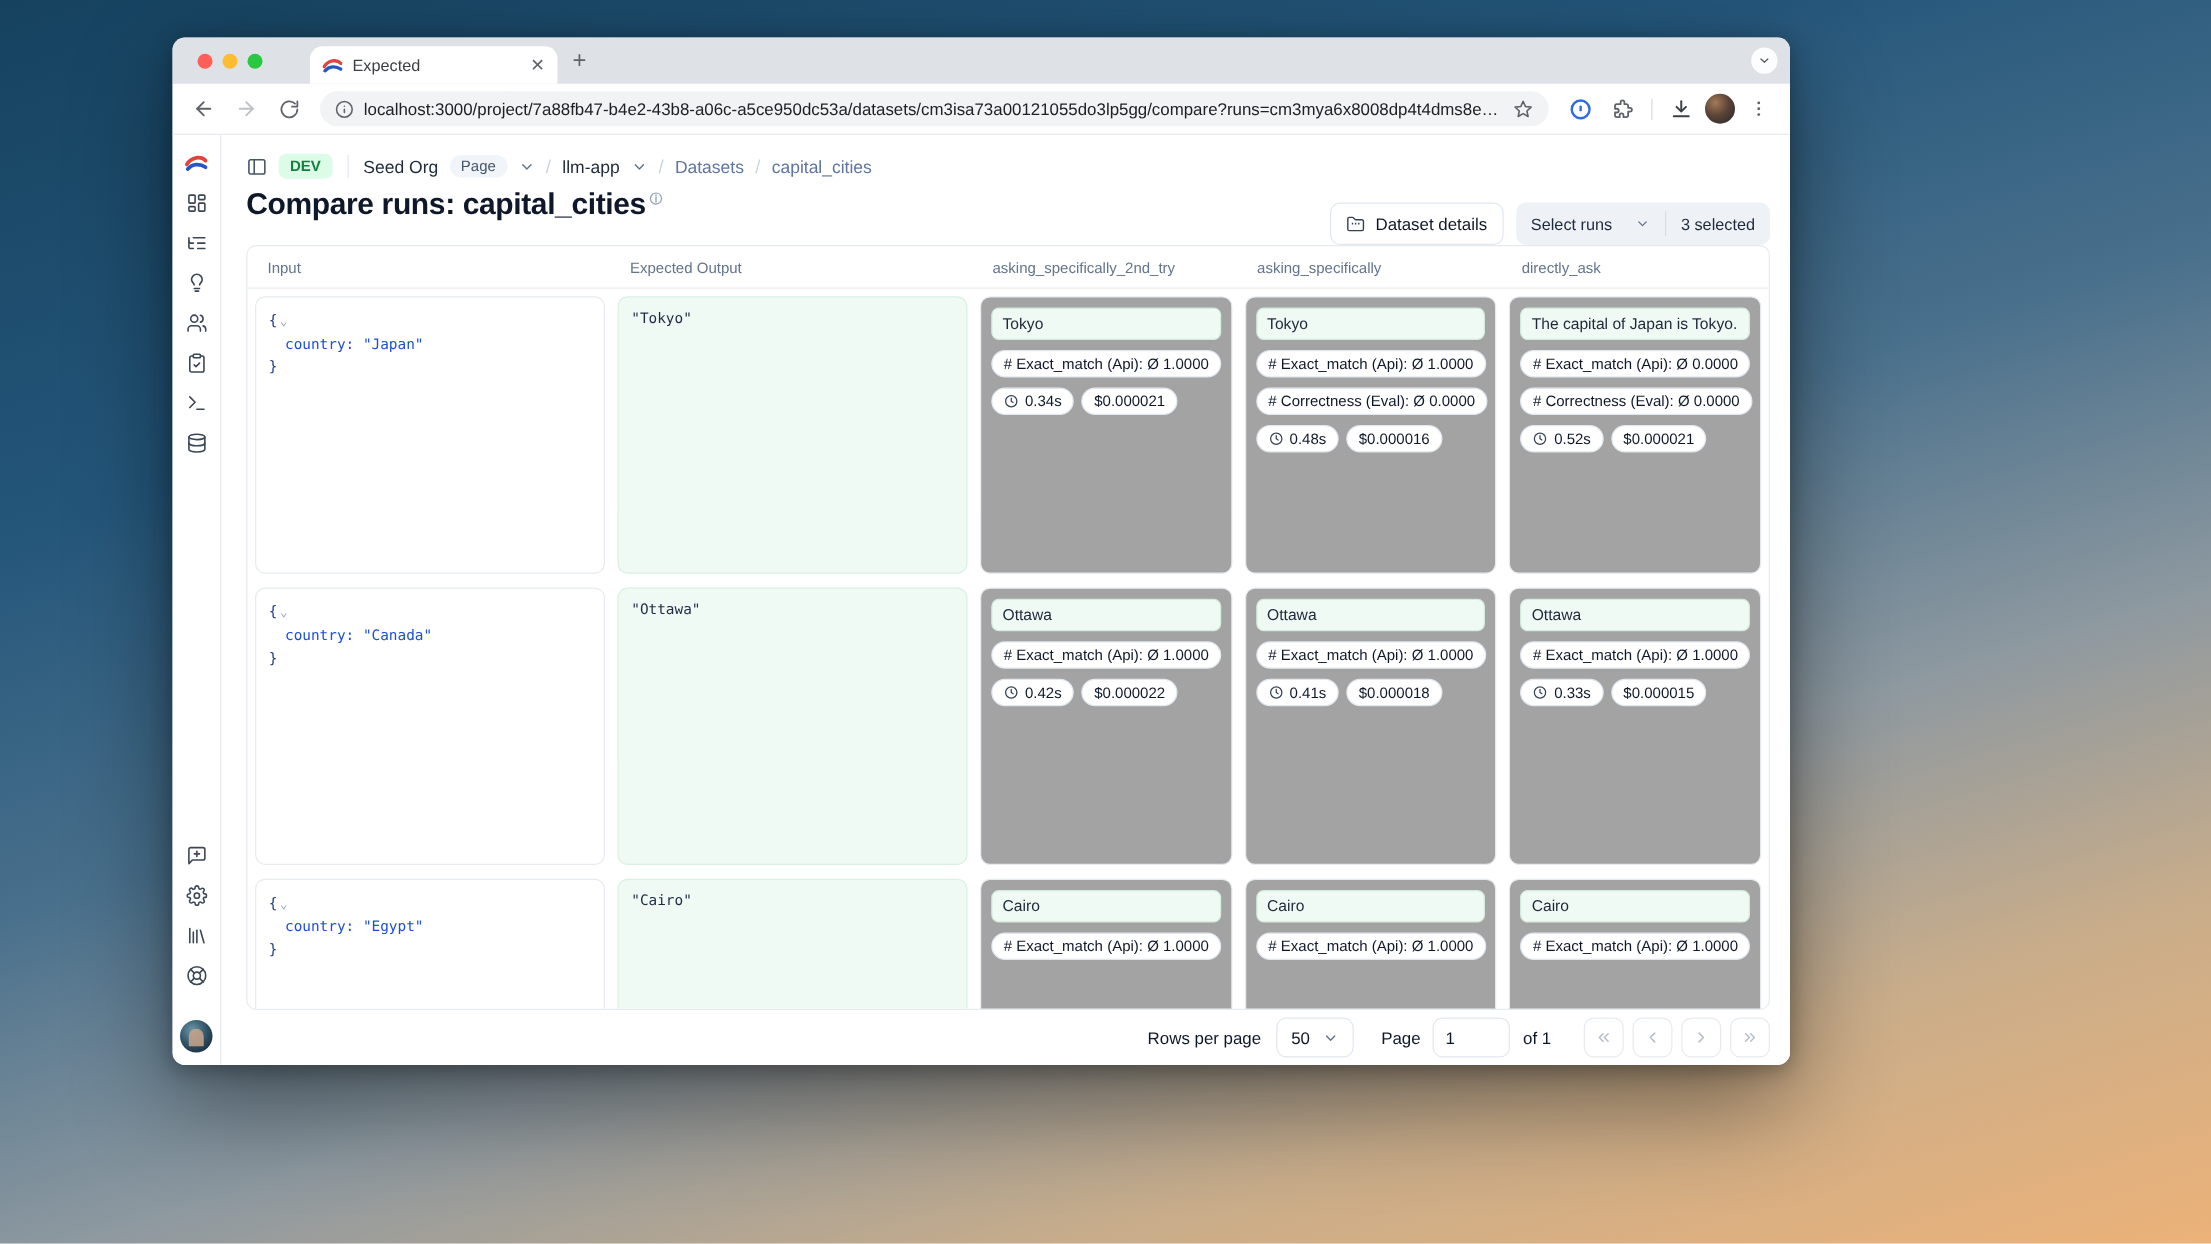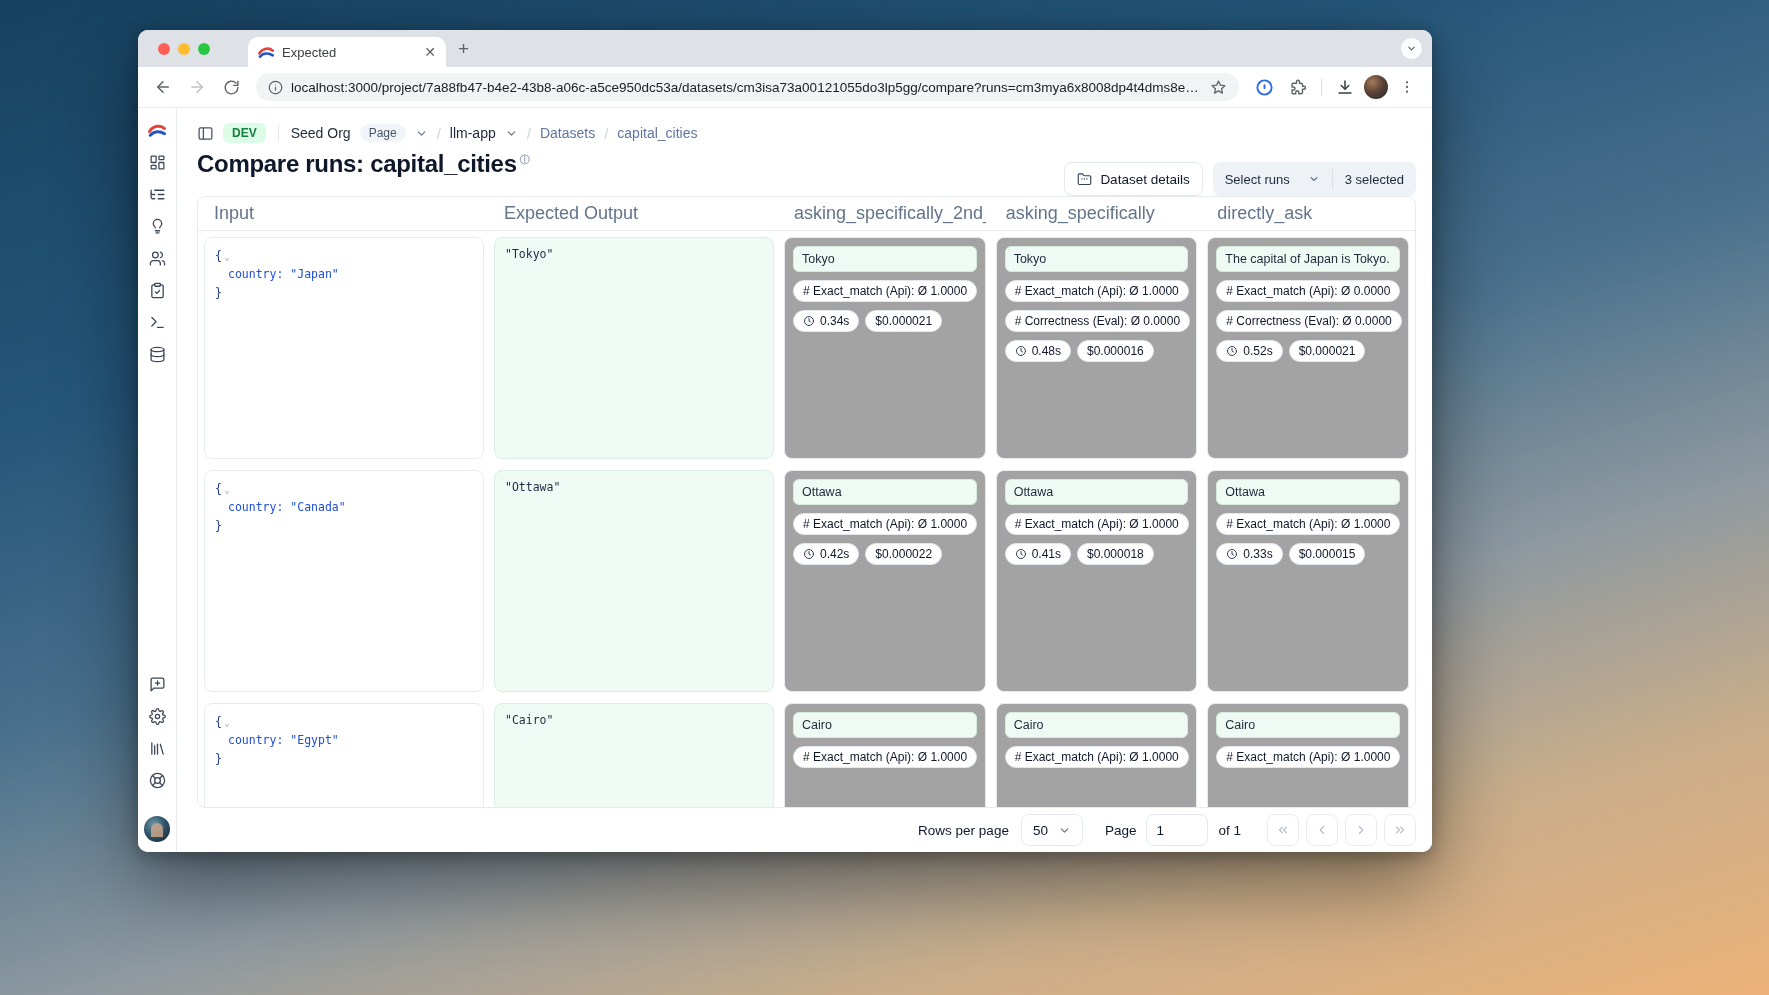--- a/index.html
+++ b/index.html
@@ -62,21 +62,21 @@
   .select-runs .part { display:flex; align-items:center; gap:18px; padding:0 12px; }
   .select-runs .sdiv { width:1px; height:20px; background:#d9dfe7; }
 
   
   .controls { margin-top:19px; margin-bottom:10px; display:flex; justify-content:flex-end; gap:10px; flex-shrink:0; }
   .ctl-btn { display:flex; align-items:center; gap:8px; height:32px; padding:0 12px; border:1px solid #e2e8f0; border-radius:8px; background:#fff; font-size:13px; font-weight:600; color:#3f4f66; font-family:inherit; }
 
   
   .table-wrap { flex:1; min-height:0; border:1px solid #e7ebf0; border-radius:8px; display:flex; flex-direction:column; overflow:hidden; }
   .thead { display:grid; grid-template-columns:280px 280px 1fr 1fr 1fr; gap:10px; padding:0 6px; height:34px; align-items:center; border-bottom:1px solid #e7ebf0; flex-shrink:0; }
-  .th { font-size:18px; font-weight:500; color:#64748b; padding-left:10px; white-space:nowrap; overflow:hidden; }
+  .th { font-size:12px; font-weight:500; color:#64748b; padding-left:10px; white-space:nowrap; overflow:hidden; }
   .tbody { flex:1; min-height:0; overflow:hidden; padding:6px; display:flex; flex-direction:column; gap:11px; }
   .trow { display:grid; grid-template-columns:280px 280px 1fr 1fr 1fr; gap:10px; height:222px; flex-shrink:0; }
   .cellbox { border:1px solid #e7ebf0; border-radius:8px; background:#fff; padding:9px 10px; overflow:hidden; }
   .input-json { font-family:"DejaVu Sans Mono", monospace; font-size:11.5px; line-height:1.6; color:#1d4ed8; }
   .input-json .brace { color:#1e3a8a; }
   .input-json .ind { padding-left:13px; }
   .json-caret { color:#94a3b8; font-size:10px; margin-left:2px; }
   .expected { background:#eefaf3; border:1px solid #d9f0e3; border-radius:8px; padding:9px 10px; font-family:"DejaVu Sans Mono", monospace; font-size:11.5px; color:#1f2a44; overflow:hidden; }
   .runcell { border:1px solid #e7ebf0; border-radius:8px; background:#a3a3a3; padding:8px; display:flex; flex-direction:column; align-items:flex-start; gap:8px; overflow:hidden; }
   .outbox { width:100%; background:#f0faf4; border:1px solid #d3ecdd; border-radius:6px; padding:5px 8px; font-size:12.5px; color:#1e293b; white-space:nowrap; overflow:hidden; text-overflow:ellipsis; }

